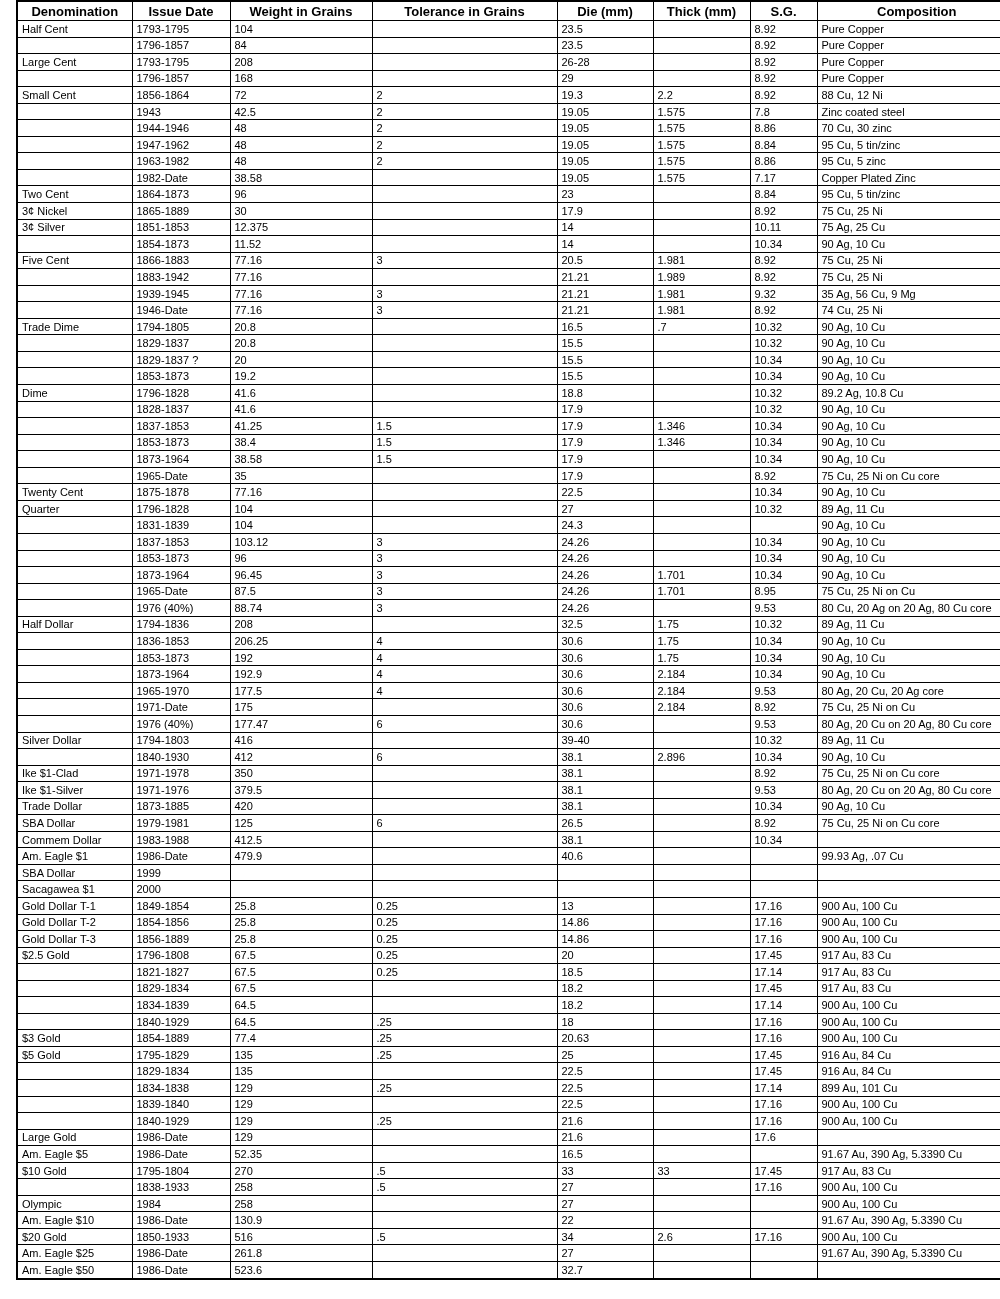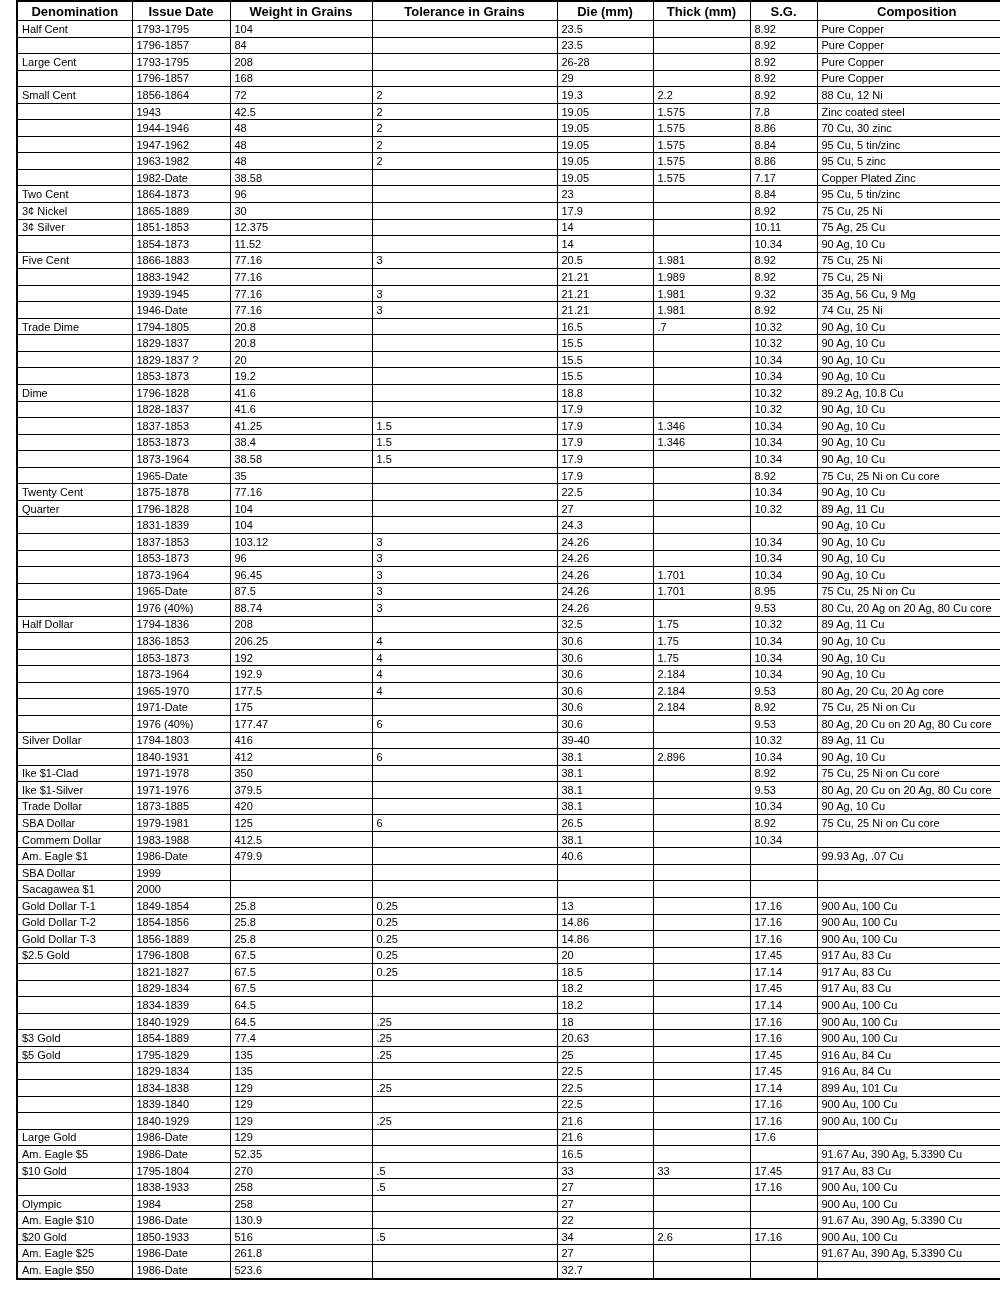--- a/index.html
+++ b/index.html
@@ -507,21 +507,21 @@
           <td>1794-1803</td>
           <td>416</td>
           <td></td>
           <td>39-40</td>
           <td></td>
           <td>10.32</td>
           <td>89 Ag, 11 Cu</td>
         </tr>
         <tr>
           <td></td>
-          <td>1840-1931</td>
+          <td>1840-1930</td>
           <td>412</td>
           <td>6</td>
           <td>38.1</td>
           <td>2.896</td>
           <td>10.34</td>
           <td>90 Ag, 10 Cu</td>
         </tr>
         <tr>
           <td>Ike $1-Clad</td>
           <td>1971-1978</td>

